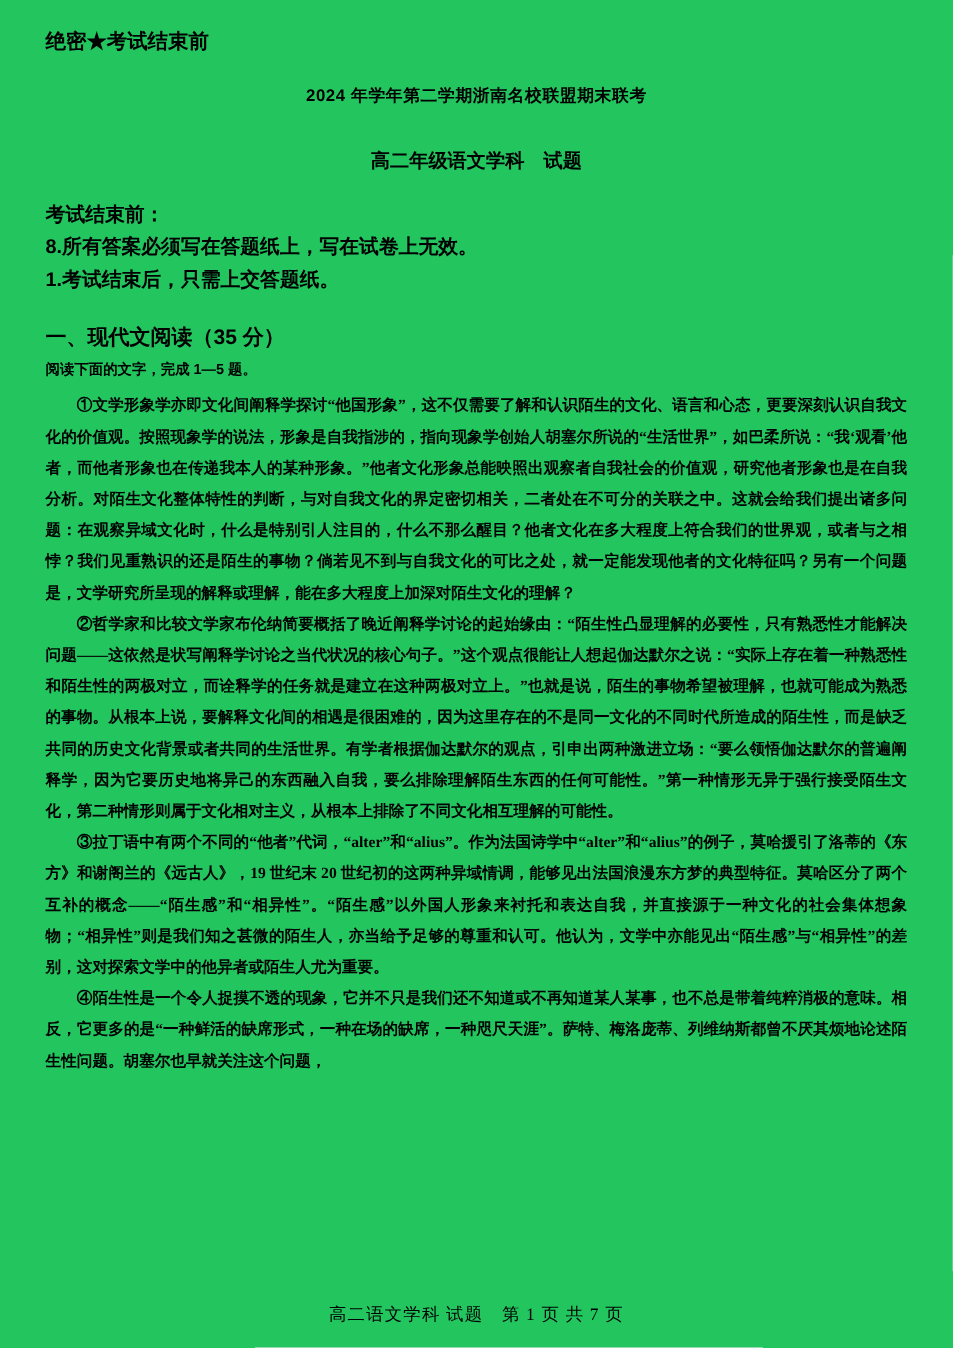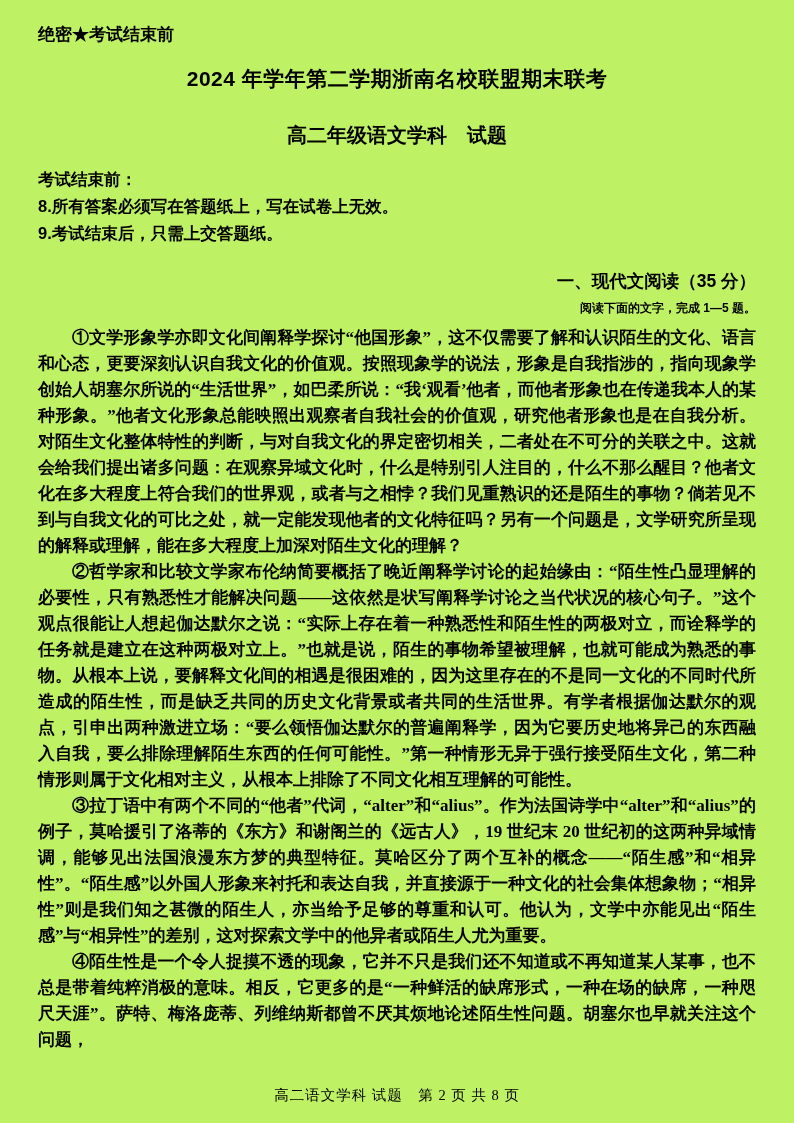--- a/index.html
+++ b/index.html
@@ -1,77 +1,76 @@
 <!DOCTYPE html>
 <html><head>
 <meta charset="utf-8">
 <style>
   html, body { margin: 0; padding: 0; background: #e8e8e8; }
   .page {
     position: relative;
     width: 794px;
     height: 1123px;
     margin: 0 auto;
-    background: #bef264;
+    background: #22c55e;
     color: #000000;
     overflow: hidden;
     font-family: "Liberation Serif", serif;
   }
   .content {
     padding: 24px 38px 0 38px;
   }
   .secret {
     font-family: "Liberation Sans", sans-serif;
     font-weight: bold;
     font-size: 17px;
     line-height: 22px;
   }
   .title {
     margin: 20px 0 0 0;
     text-align: center;
     font-family: "Liberation Sans", sans-serif;
     font-weight: bold;
-    font-size: 21px;
+    font-size: 14px;
     line-height: 26px;
     letter-spacing: 0.5px;
   }
   .subtitle {
     margin: 30px 0 0 0;
     text-align: center;
     font-family: "Liberation Sans", sans-serif;
     font-weight: bold;
-    font-size: 20px;
+    font-size: 16px;
     line-height: 26px;
   }
   .notice {
     margin-top: 18px;
     font-family: "Liberation Sans", sans-serif;
     font-weight: bold;
     font-size: 16.5px;
     line-height: 27px;
   }
   .section {
     margin-top: 21px;
     font-family: "Liberation Sans", sans-serif;
     font-weight: bold;
     font-size: 17.5px;
     line-height: 27px;
-    text-align: right;
   }
   .section .instruction { font-size: 12px; }
   .passage {
     margin-top: 3px;
   }
   .passage p {
     margin: 0;
     text-indent: 2em;
     text-align: justify;
     font-family: "Liberation Serif", serif;
     font-weight: bold;
-    font-size: 17px;
+    font-size: 13px;
     line-height: 26px;
   }
   .footer {
     position: absolute;
     left: 0;
     bottom: 18px;
     width: 100%;
     text-align: center;
     font-family: "Liberation Serif", serif;
     font-size: 14.5px;
@@ -86,31 +85,31 @@
 
     <div class="secret">绝密★考试结束前</div>
 
     <div class="title">2024 年学年第二学期浙南名校联盟期末联考</div>
 
     <div class="subtitle">高二年级语文学科　试题</div>
 
     <div class="notice">
       <div>考试结束前：</div>
       <div>8.所有答案必须写在答题纸上，写在试卷上无效。</div>
-      <div>9.考试结束后，只需上交答题纸。</div>
+      <div>1.考试结束后，只需上交答题纸。</div>
     </div>
 
     <div class="section">
       <div>一、现代文阅读（35 分）</div>
       <div class="instruction">阅读下面的文字，完成 1—5 题。</div>
     </div>
 
     <div class="passage">
       <p>①文学形象学亦即文化间阐释学探讨“他国形象”，这不仅需要了解和认识陌生的文化、语言和心态，更要深刻认识自我文化的价值观。按照现象学的说法，形象是自我指涉的，指向现象学创始人胡塞尔所说的“生活世界”，如巴柔所说：“我‘观看’他者，而他者形象也在传递我本人的某种形象。”他者文化形象总能映照出观察者自我社会的价值观，研究他者形象也是在自我分析。对陌生文化整体特性的判断，与对自我文化的界定密切相关，二者处在不可分的关联之中。这就会给我们提出诸多问题：在观察异域文化时，什么是特别引人注目的，什么不那么醒目？他者文化在多大程度上符合我们的世界观，或者与之相悖？我们见重熟识的还是陌生的事物？倘若见不到与自我文化的可比之处，就一定能发现他者的文化特征吗？另有一个问题是，文学研究所呈现的解释或理解，能在多大程度上加深对陌生文化的理解？</p>
       <p>②哲学家和比较文学家布伦纳简要概括了晚近阐释学讨论的起始缘由：“陌生性凸显理解的必要性，只有熟悉性才能解决问题——这依然是状写阐释学讨论之当代状况的核心句子。”这个观点很能让人想起伽达默尔之说：“实际上存在着一种熟悉性和陌生性的两极对立，而诠释学的任务就是建立在这种两极对立上。”也就是说，陌生的事物希望被理解，也就可能成为熟悉的事物。从根本上说，要解释文化间的相遇是很困难的，因为这里存在的不是同一文化的不同时代所造成的陌生性，而是缺乏共同的历史文化背景或者共同的生活世界。有学者根据伽达默尔的观点，引申出两种激进立场：“要么领悟伽达默尔的普遍阐释学，因为它要历史地将异己的东西融入自我，要么排除理解陌生东西的任何可能性。”第一种情形无异于强行接受陌生文化，第二种情形则属于文化相对主义，从根本上排除了不同文化相互理解的可能性。</p>
       <p>③拉丁语中有两个不同的“他者”代词，“alter”和“alius”。作为法国诗学中“alter”和“alius”的例子，莫哈援引了洛蒂的《东方》和谢阁兰的《远古人》，19 世纪末 20 世纪初的这两种异域情调，能够见出法国浪漫东方梦的典型特征。莫哈区分了两个互补的概念——“陌生感”和“相异性”。“陌生感”以外国人形象来衬托和表达自我，并直接源于一种文化的社会集体想象物；“相异性”则是我们知之甚微的陌生人，亦当给予足够的尊重和认可。他认为，文学中亦能见出“陌生感”与“相异性”的差别，这对探索文学中的他异者或陌生人尤为重要。</p>
       <p>④陌生性是一个令人捉摸不透的现象，它并不只是我们还不知道或不再知道某人某事，也不总是带着纯粹消极的意味。相反，它更多的是“一种鲜活的缺席形式，一种在场的缺席，一种咫尺天涯”。萨特、梅洛庞蒂、列维纳斯都曾不厌其烦地论述陌生性问题。胡塞尔也早就关注这个问题，</p>
     </div>
 
   </div>
 
-  <div class="footer">高二语文学科 试题　第 2 页 共 8 页</div>
+  <div class="footer">高二语文学科 试题　第 1 页 共 7 页</div>
 </div>
 
 </body></html>

